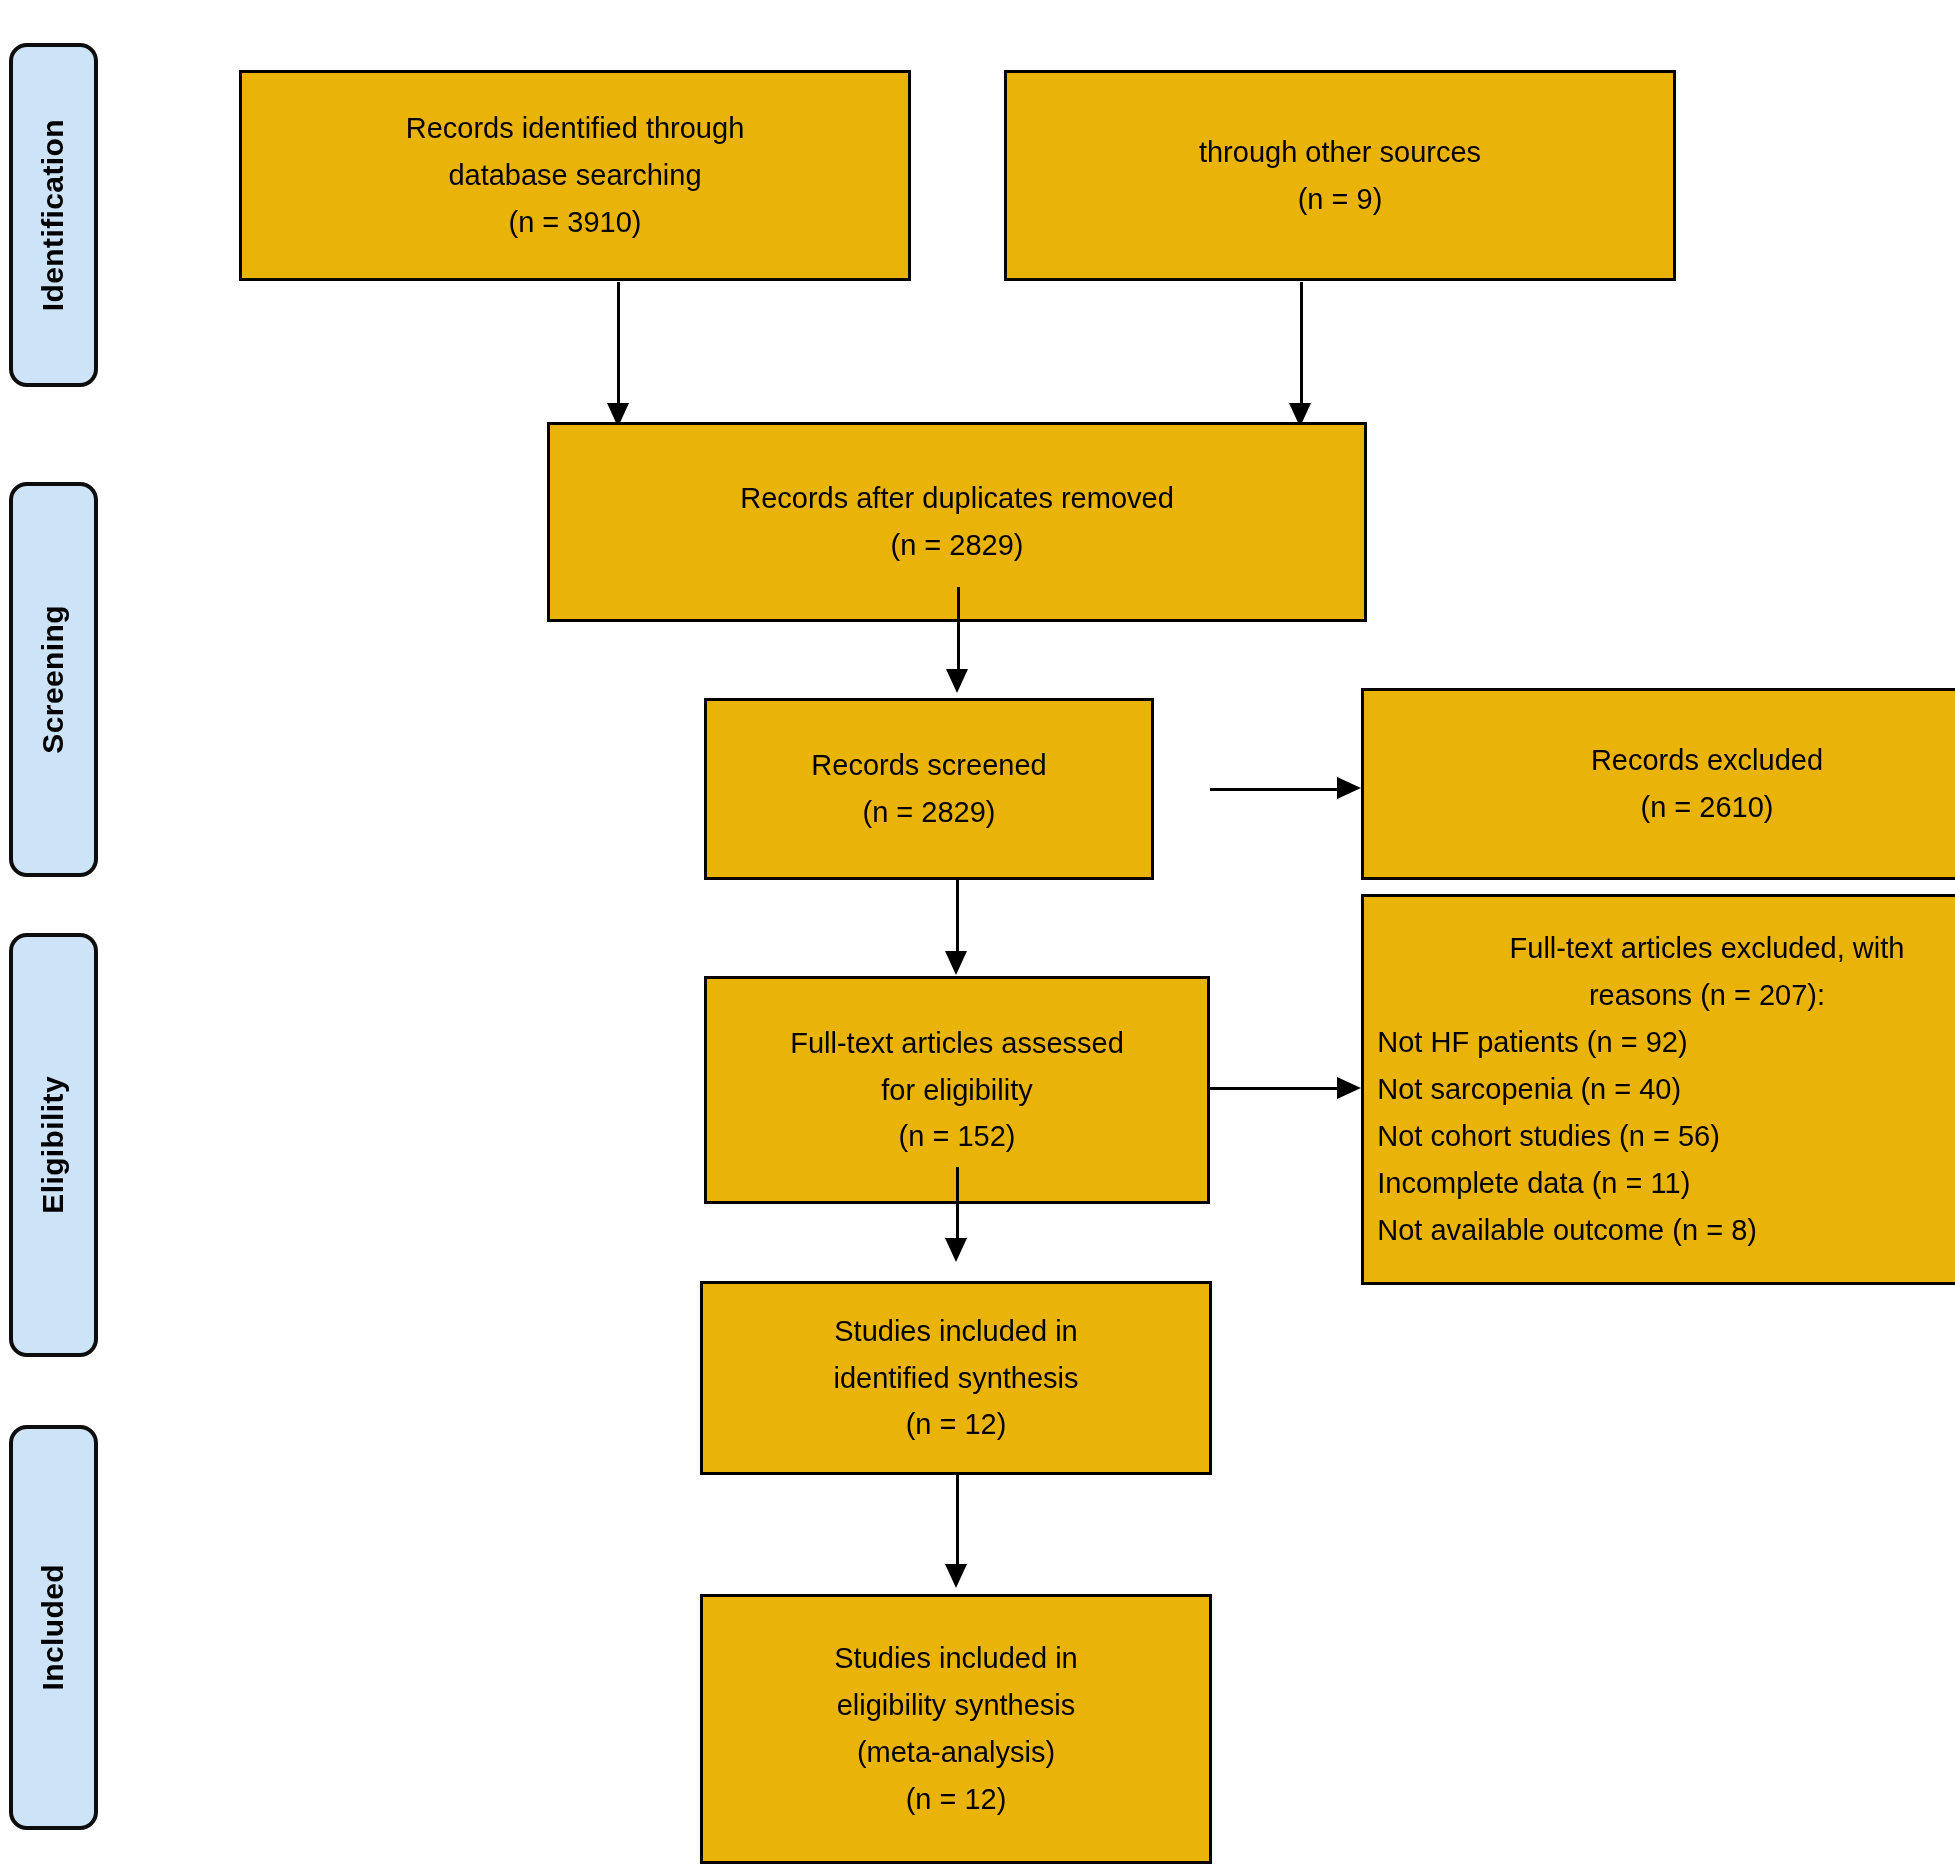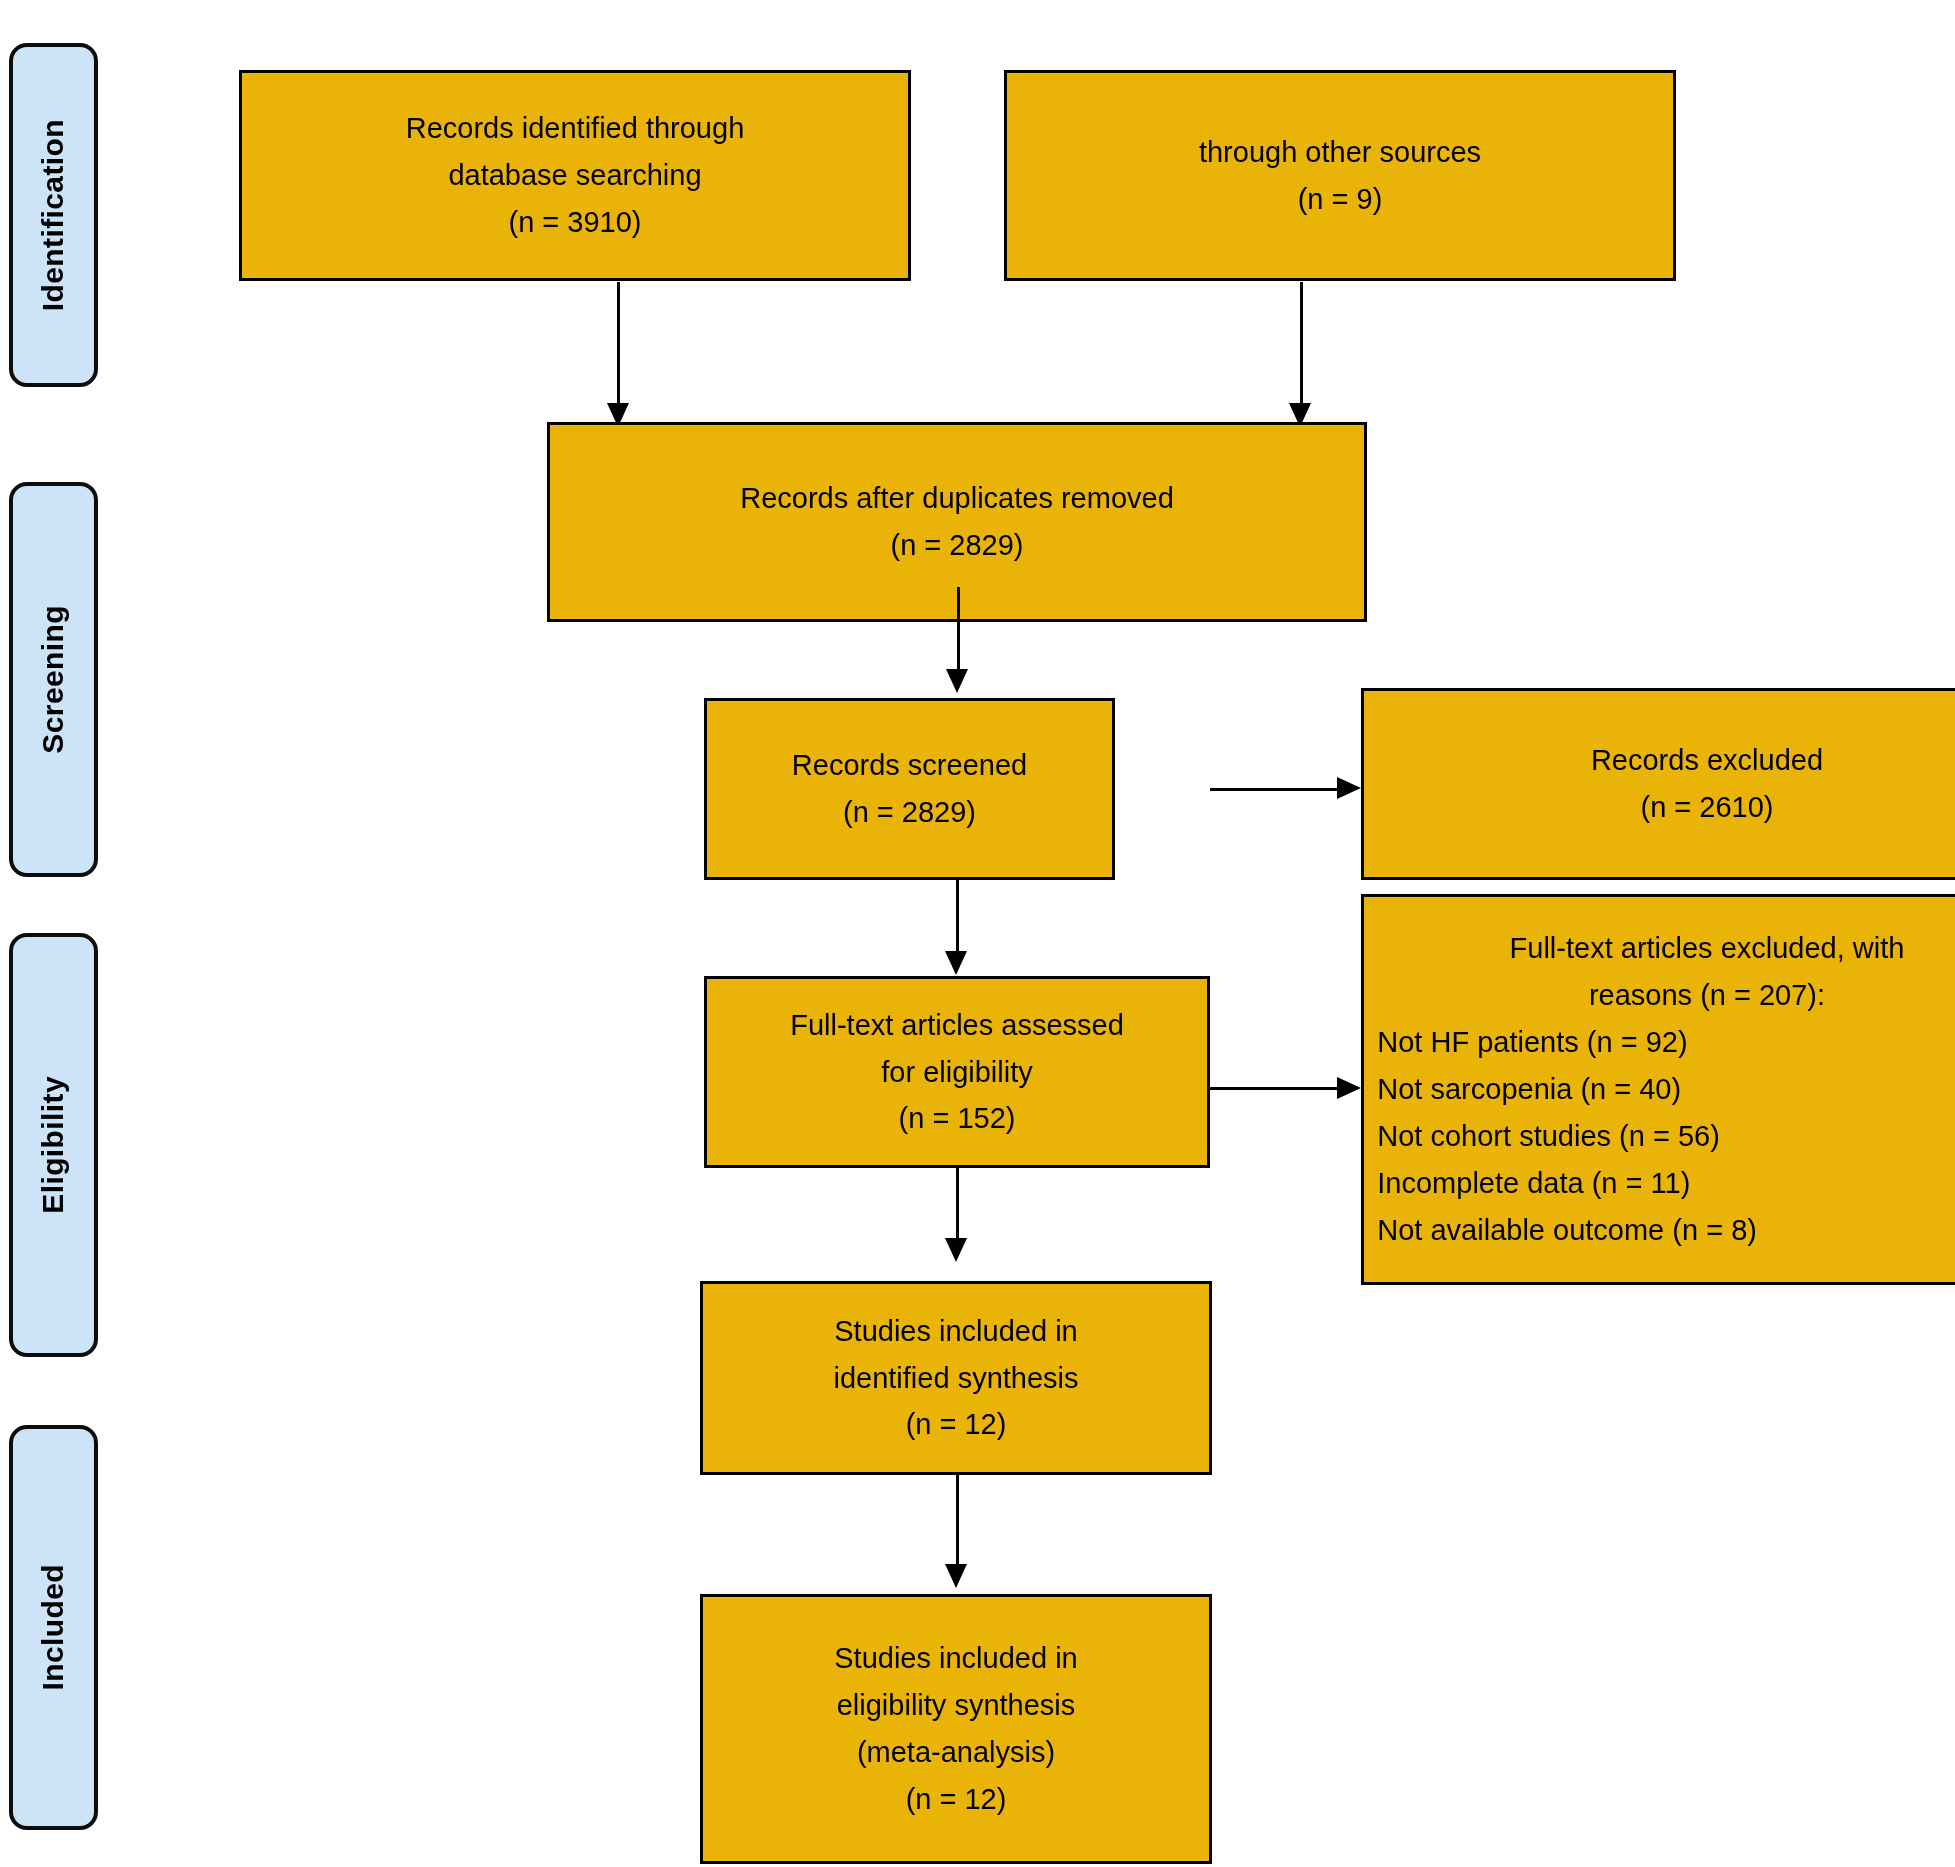--- a/index.html
+++ b/index.html
@@ -140,37 +140,37 @@
   <div class="arrow-down" style="left:1289px; top:403px;"></div>
 
   <div class="flow-box" style="left:547px; top:422px; width:820px; height:200px;">
     <span class="line">Records after duplicates removed</span>
     <span class="line">(n = 2829)</span>
   </div>
 
   <div class="v-line" style="left:957px; top:587px; height:89px;"></div>
   <div class="arrow-down" style="left:946px; top:669px;"></div>
 
-  <div class="flow-box" style="left:704px; top:698px; width:411px; height:182px;">
+  <div class="flow-box" style="left:704px; top:698px; width:450px; height:182px;">
     <span class="line">Records screened</span>
     <span class="line">(n = 2829)</span>
   </div>
 
   <div class="flow-box" style="left:1361px; top:688px; width:692px; height:192px;">
     <span class="line">Records excluded</span>
     <span class="line">(n = 2610)</span>
   </div>
 
   <div class="h-line" style="left:1210px; top:788px; width:127px;"></div>
   <div class="arrow-right" style="left:1337px; top:777px;"></div>
 
   <div class="v-line" style="left:956px; top:880px; height:78px;"></div>
   <div class="arrow-down" style="left:945px; top:951px;"></div>
 
-  <div class="flow-box" style="left:704px; top:976px; width:506px; height:192px;">
+  <div class="flow-box" style="left:704px; top:976px; width:506px; height:228px;">
     <span class="line">Full-text articles assessed</span>
     <span class="line">for eligibility</span>
     <span class="line">(n = 152)</span>
   </div>
 
   <div class="flow-box left-align" style="left:1361px; top:894px; width:692px; height:391px;">
     <span class="line center">Full-text articles excluded, with</span>
     <span class="line center">reasons (n = 207):</span>
     <span class="line">Not HF patients (n = 92)</span>
     <span class="line">Not sarcopenia (n = 40)</span>

